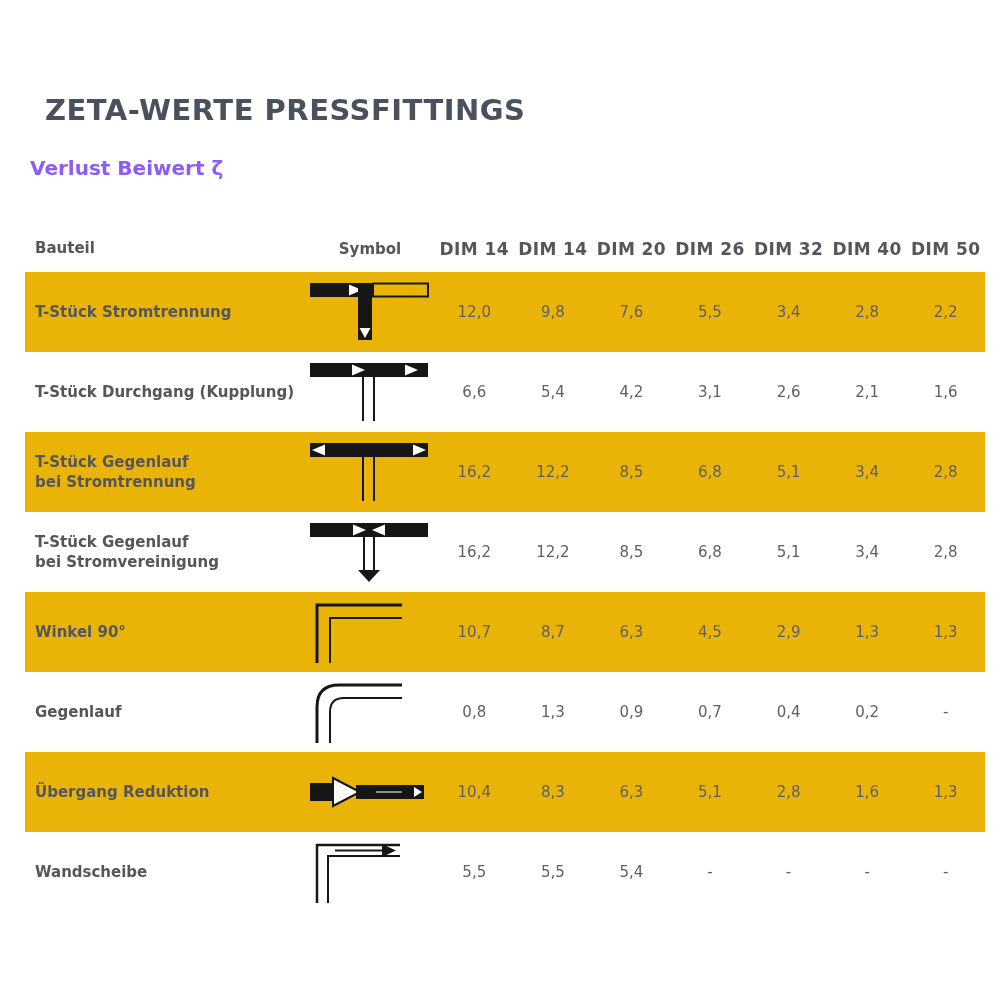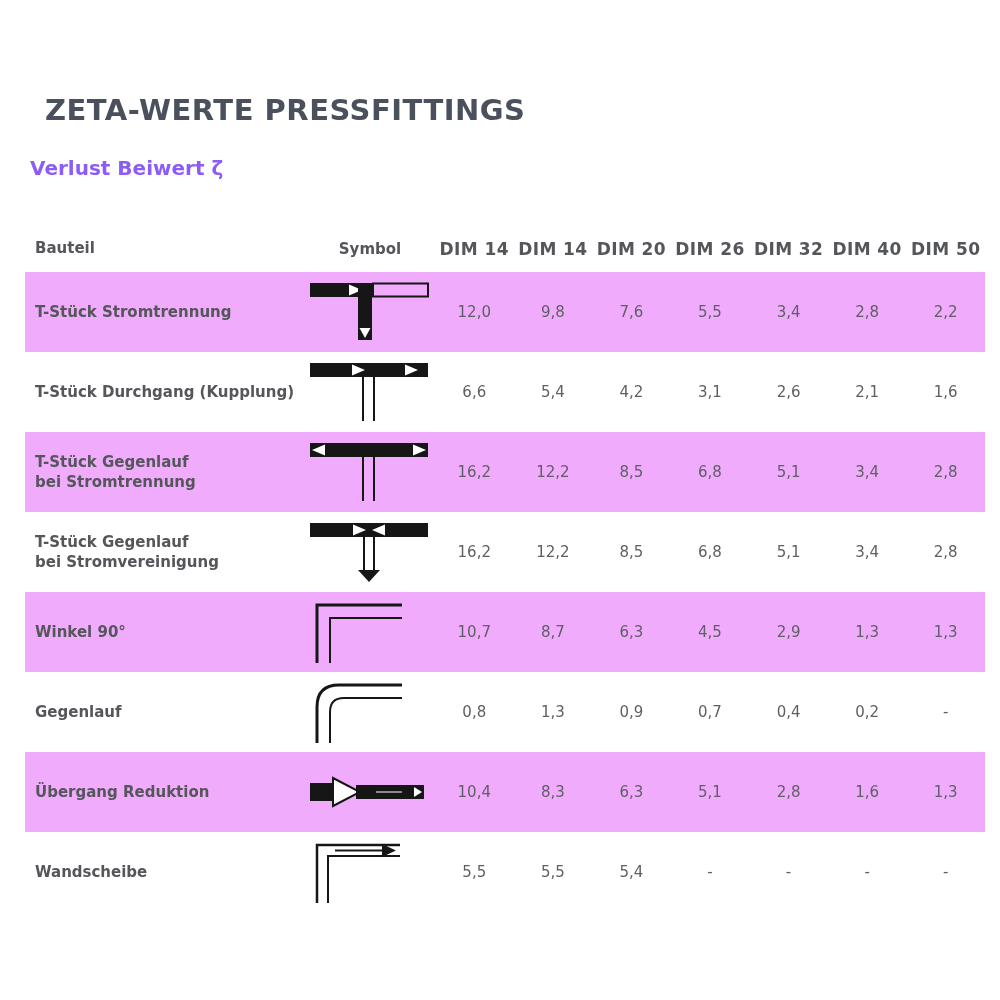--- a/index.html
+++ b/index.html
@@ -25,21 +25,21 @@
     position: absolute; left: 25px; top: 225px;
     width: 960px;
   }
   .t-row {
     display: grid;
     grid-template-columns: 280px 130px repeat(7, 1fr);
     align-items: center;
     height: 80px;
   }
   .t-head { height: 47px; }
-  .t-row.stripe { background: #f0abfc; }
+  .t-row.stripe { background: #eab308; }
 
   .c-name {
     padding-left: 10px;
     font-weight: bold; font-size: 15px; color: #54565a;
     line-height: 1.35; white-space: pre-line;
   }
   .t-head .c-name { font-size: 15px; }
   .c-sym { display: flex; justify-content: center; align-items: center; height: 100%; }
   .t-head .c-sym { font-weight: bold; font-size: 15px; color: #54565a; justify-content: center; }
   .c-val {

